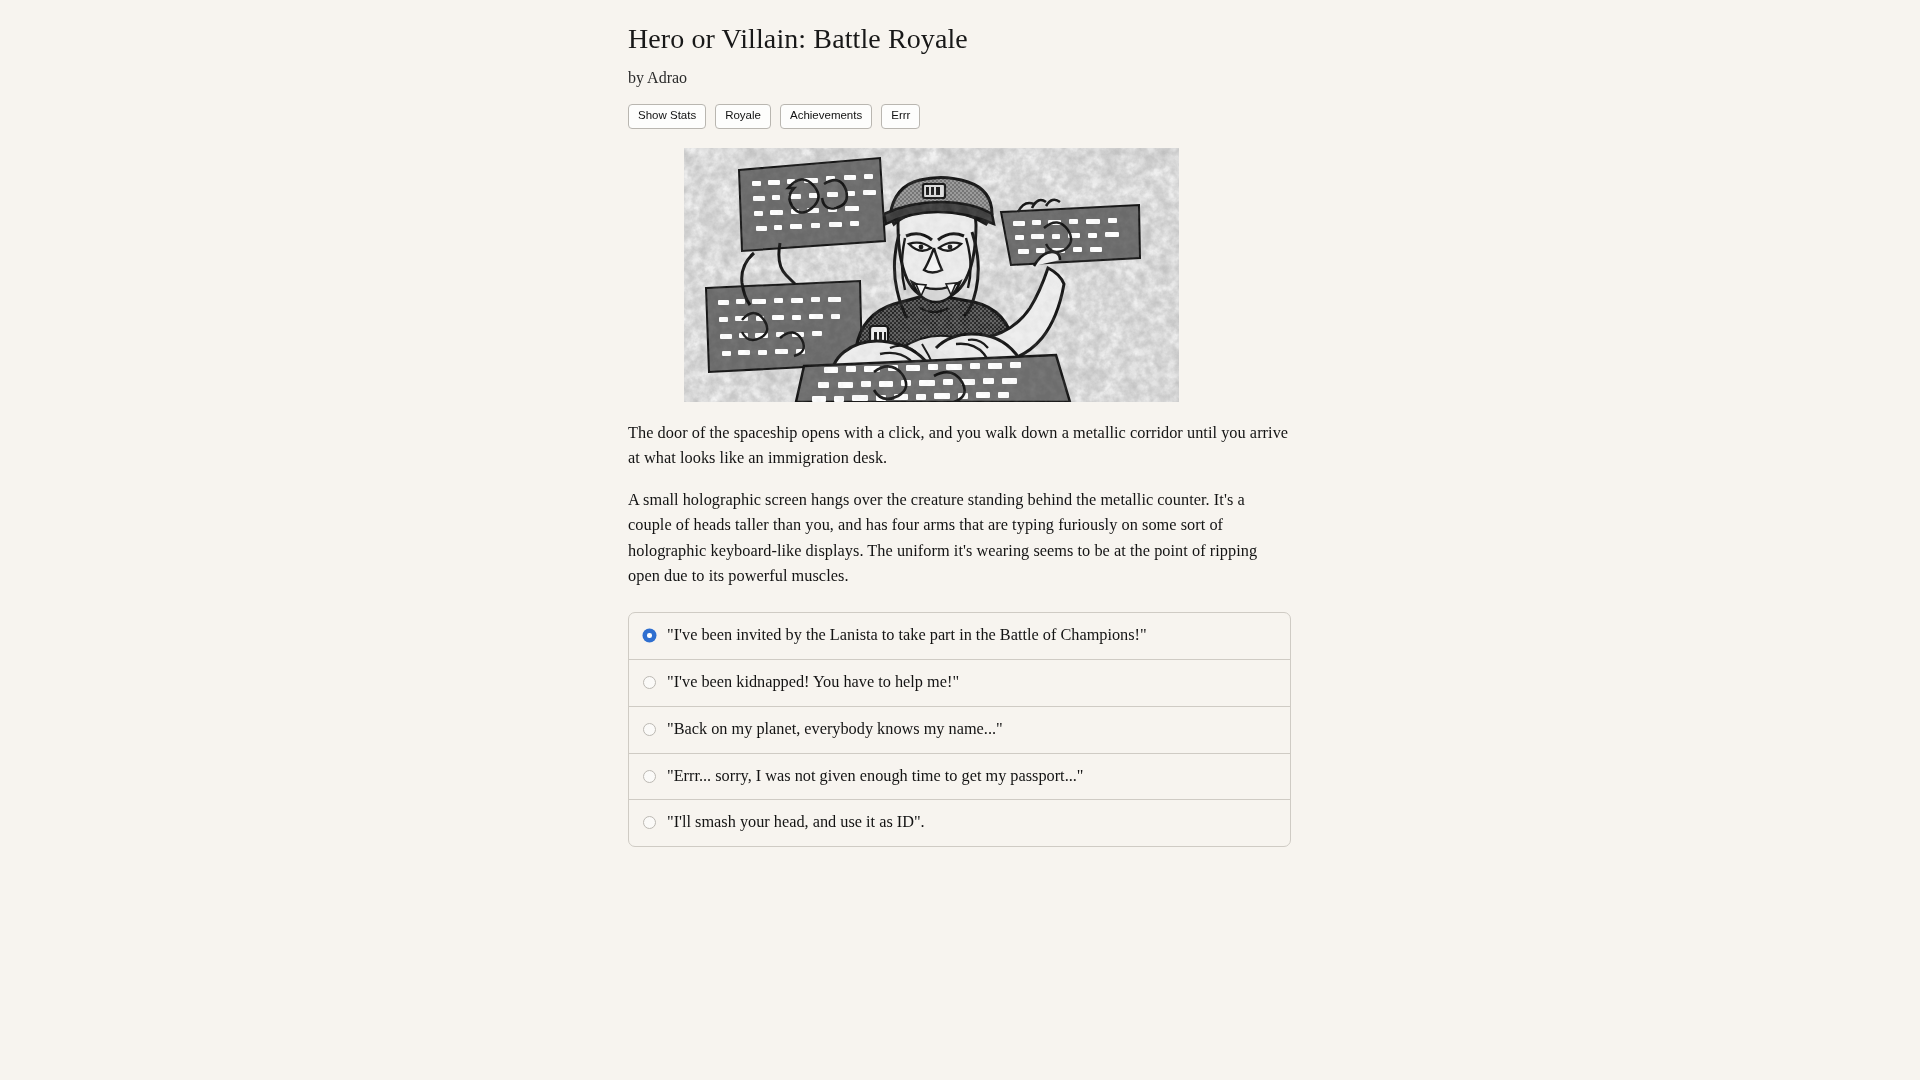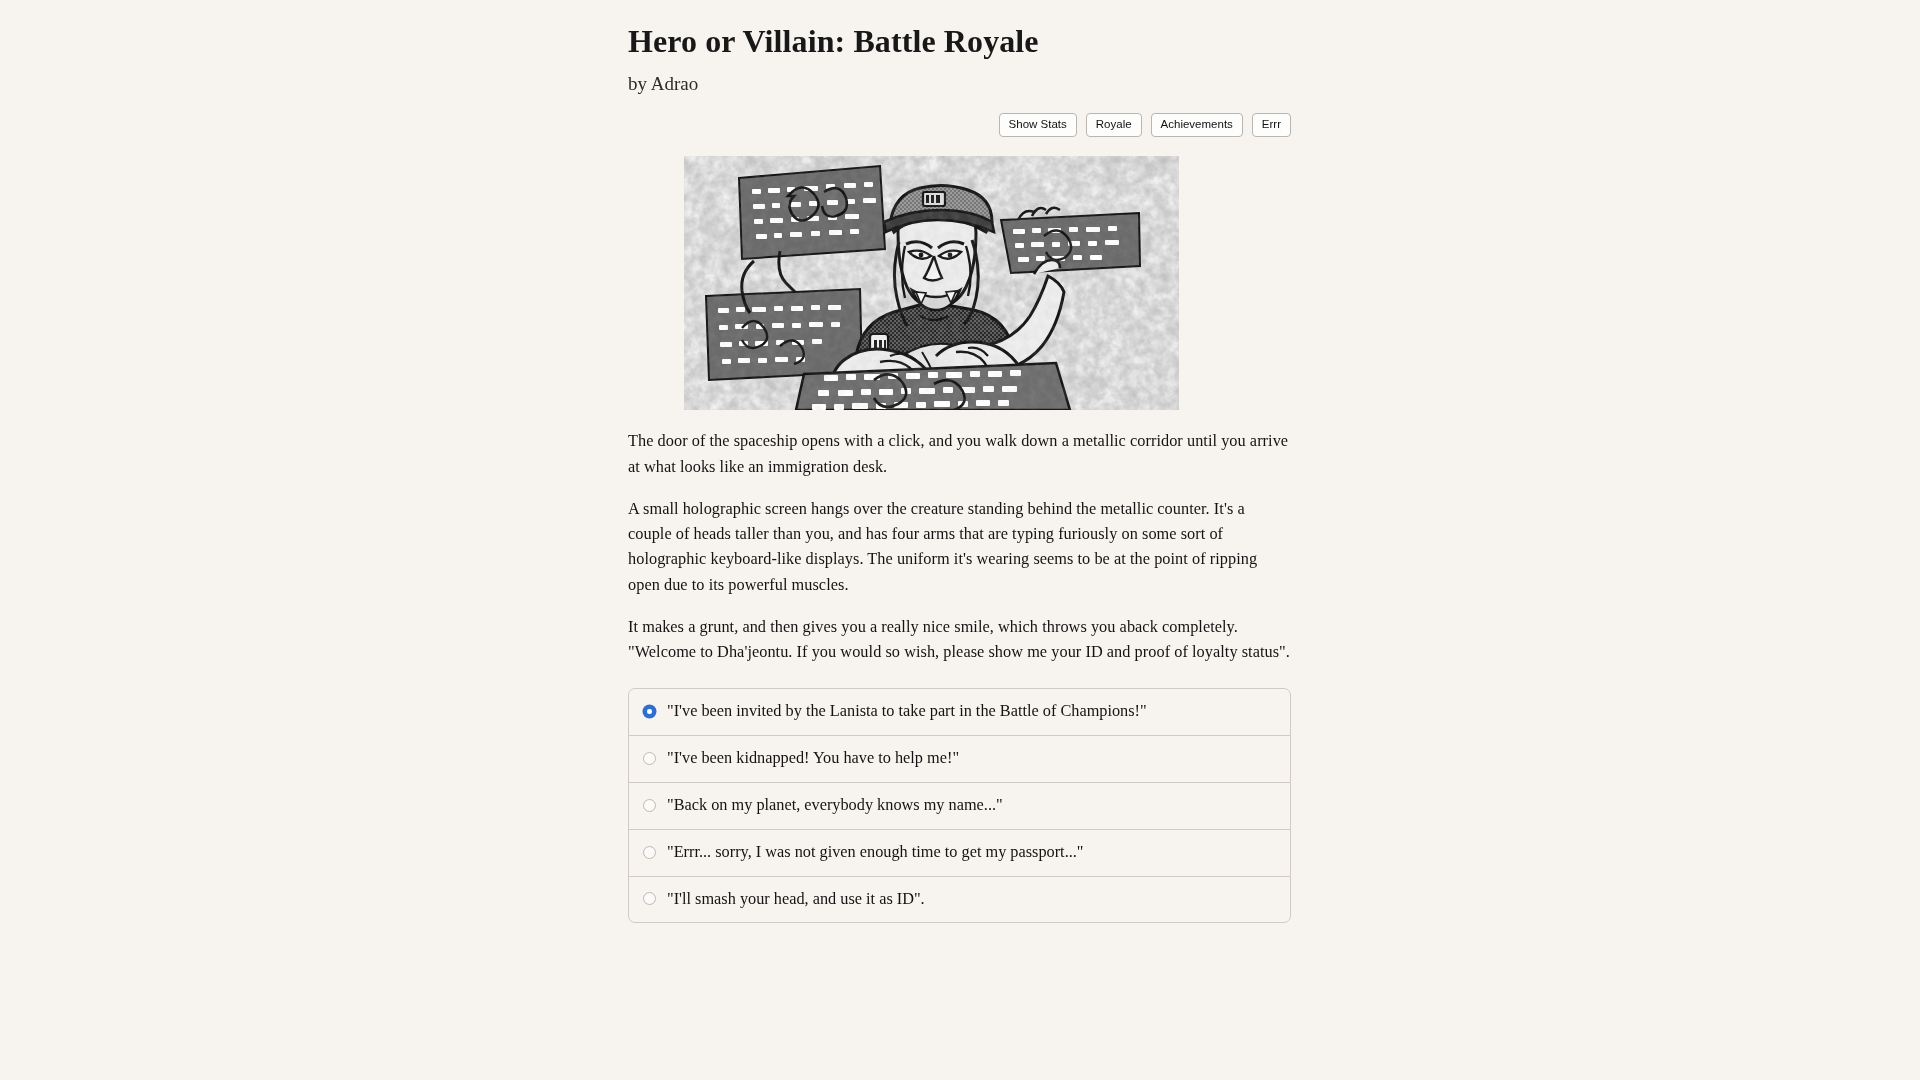--- a/index.html
+++ b/index.html
@@ -24,44 +24,43 @@
 
   .column {
     position: absolute;
     left: 628px;
     top: 0;
     width: 663px;
   }
 
   .game-title {
     font-family: "Liberation Serif", "DejaVu Serif", serif;
-    font-size: 32px;
-    font-weight: 700;
+    font-size: 28px;
+    font-weight: 400;
     letter-spacing: 0.1px;
     color: #181818;
     margin: 0;
     padding-top: 21px;
     line-height: 1.25;
   }
 
   .game-author {
     font-family: "Liberation Serif", "DejaVu Serif", serif;
-    font-size: 19px;
+    font-size: 16px;
     color: #2b2b2b;
     margin: 0;
     padding-top: 12px;
     line-height: 1.2;
   }
 
   .toolbar {
     display: flex;
     gap: 9px;
     padding-top: 17px;
     align-items: center;
-    justify-content: flex-end;
   }
 
   .tool-button {
     font-family: "Liberation Sans", "DejaVu Sans", sans-serif;
     font-size: 11.5px;
     line-height: 1;
     color: #111;
     background: #fdfdfc;
     border: 1px solid #b9b6b0;
     border-radius: 4px;
@@ -378,21 +377,20 @@
           </g>
 
           <rect x="0" y="0" width="495" height="254" filter="url(#grainy2)" opacity="0.25"></rect>
         </g>
       </svg>
     </div>
 
     <div class="story">
       <p>The door of the spaceship opens with a click, and you walk down a metallic corridor until you arrive at what looks like an immigration desk.</p>
       <p>A small holographic screen hangs over the creature standing behind the metallic counter. It's a couple of heads taller than you, and has four arms that are typing furiously on some sort of holographic keyboard-like displays. The uniform it's wearing seems to be at the point of ripping open due to its powerful muscles.</p>
-      <p>It makes a grunt, and then gives you a really nice smile, which throws you aback completely. "Welcome to Dha'jeontu. If you would so wish, please show me your ID and proof of loyalty status".</p>
     </div>
 
     <div class="choices">
 
       <div class="choice">
         <span class="radio selected"></span>
         <span class="choice-label">"I've been invited by the Lanista to take part in the Battle of Champions!"</span>
       </div>
 
       <div class="choice">

